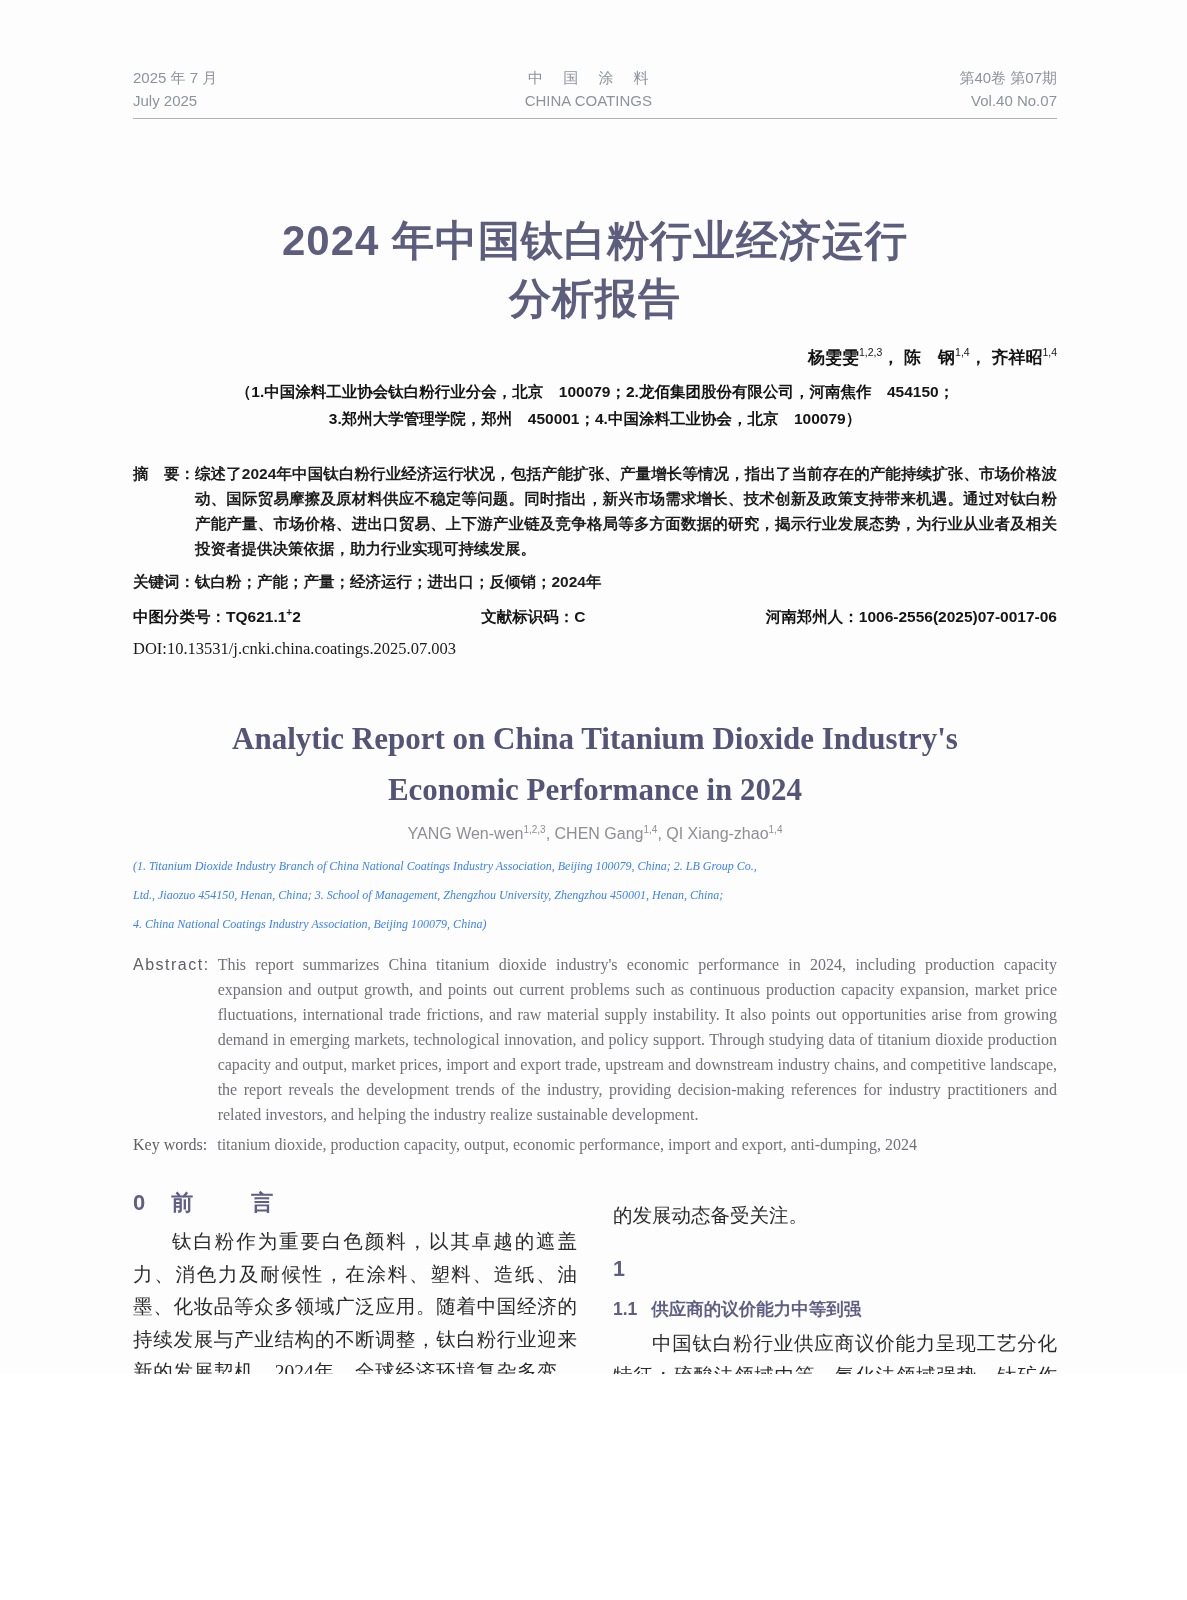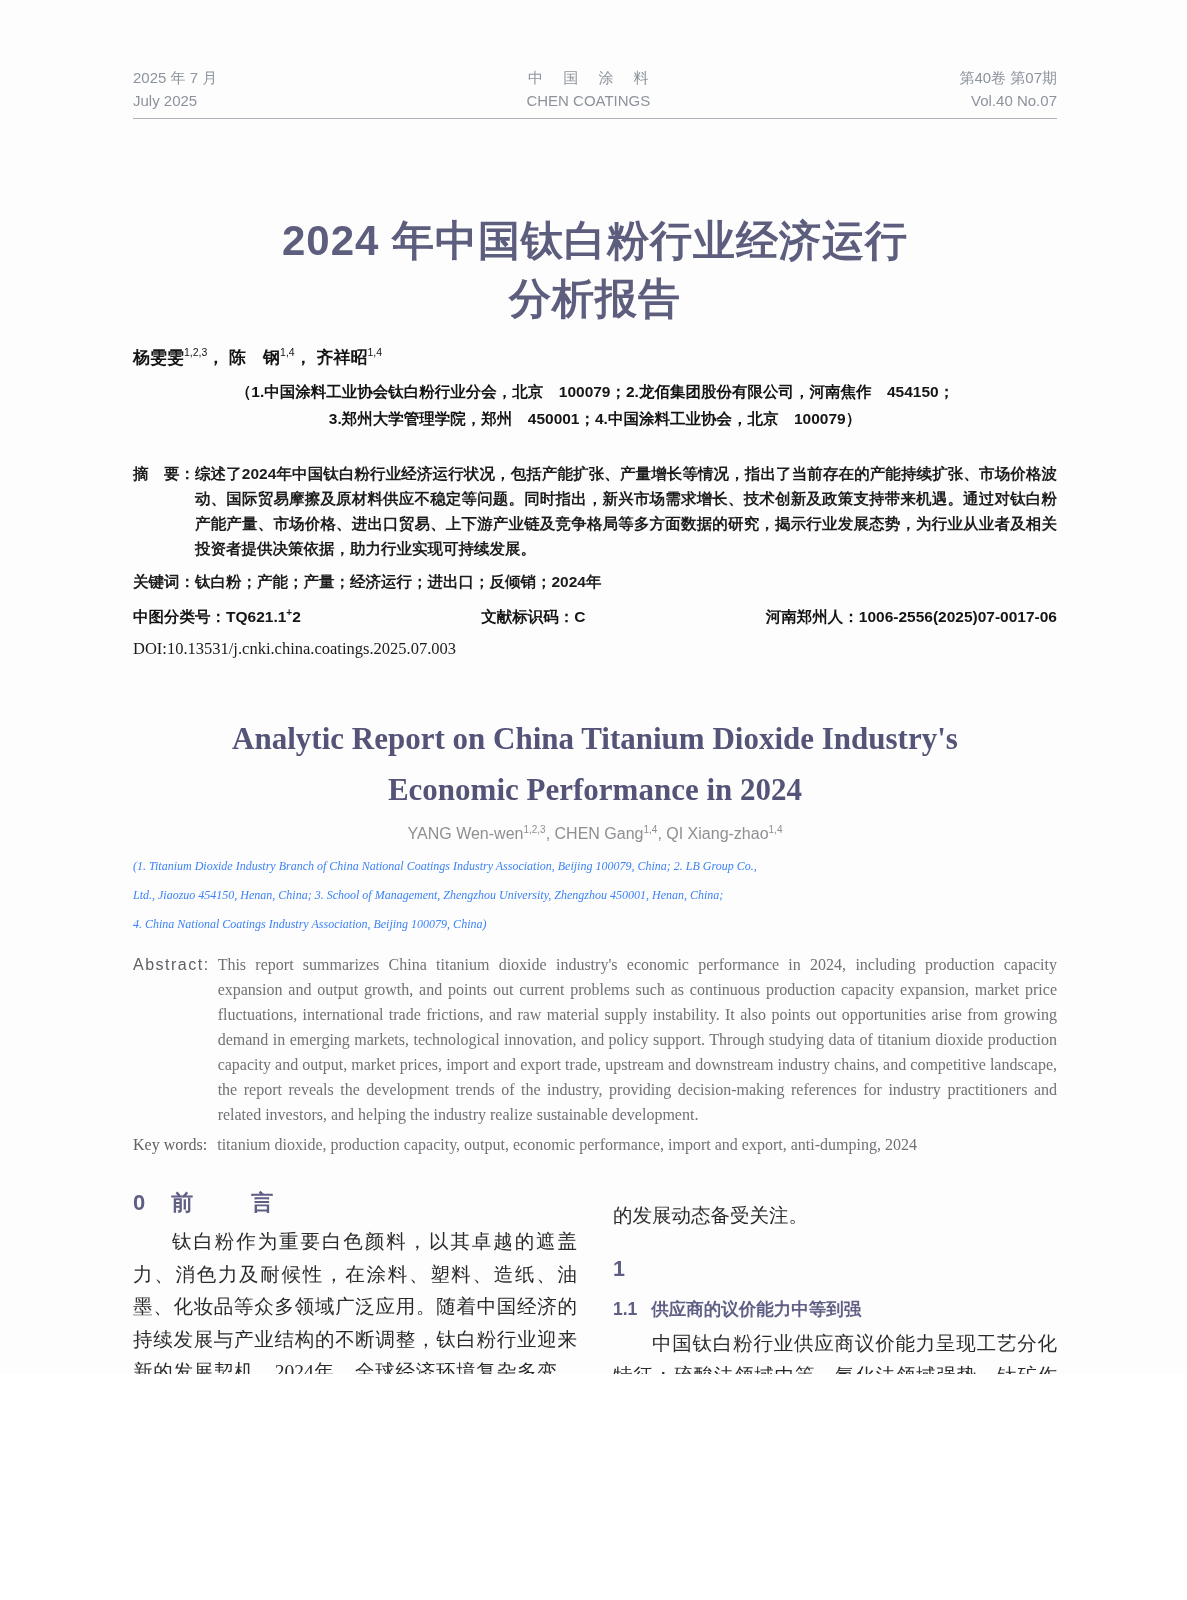--- a/index.html
+++ b/index.html
@@ -19,21 +19,21 @@
   .head-col { display:flex; flex-direction:column; }
   .head-col.center { text-align:center; }
   .head-col.right  { text-align:right; }
   .journal-cn { letter-spacing:8px; margin-right:-8px; }
   
   .front { position:absolute; left:133px; right:130px; top:212px; }
   .cn-title {
     text-align:center; font-weight:bold; color:#5d5d7e;
     font-size:42px; line-height:58px; letter-spacing:1px;
   }
-  .cn-authors { text-align:left; margin-top:18px; font-size:17px; font-weight:bold; color:#141414; }
+  .cn-authors { text-align:right; margin-top:18px; font-size:17px; font-weight:bold; color:#141414; }
   .cn-authors sup { font-size:10.5px; font-weight:normal; }
   .cn-affil { text-align:center; margin-top:9px; font-size:15.5px; font-weight:bold; line-height:27px; color:#141414; }
   .hang { display:flex; text-align:justify; }
   .hang .lbl { flex:0 0 auto; font-weight:bold; white-space:nowrap; }
   .hang .txt { flex:1 1 auto; }
   .cn-abstract { margin-top:29px; font-size:15.5px; line-height:25px; font-weight:600; color:#1d1d1d; }
   .cn-keywords { margin-top:8px; font-size:15.5px; line-height:25px; font-weight:600; color:#1d1d1d; }
   .meta-row {
     margin-top:13px; display:flex; justify-content:space-between;
     font-size:15.5px; font-weight:bold; color:#141414;
@@ -112,21 +112,21 @@
 
 <div class="page">
 
   <div class="head-band">
     <div class="head-col">
       <span>2025 年 7 月</span>
       <span>July 2025</span>
     </div>
     <div class="head-col center">
       <span class="journal-cn">中 国 涂 料</span>
-      <span>CHEN COATINGS</span>
+      <span>CHINA COATINGS</span>
     </div>
     <div class="head-col right">
       <span>第40卷  第07期</span>
       <span>Vol.40  No.07</span>
     </div>
   </div>
 
   <div class="front">
 
     <div class="cn-title">

